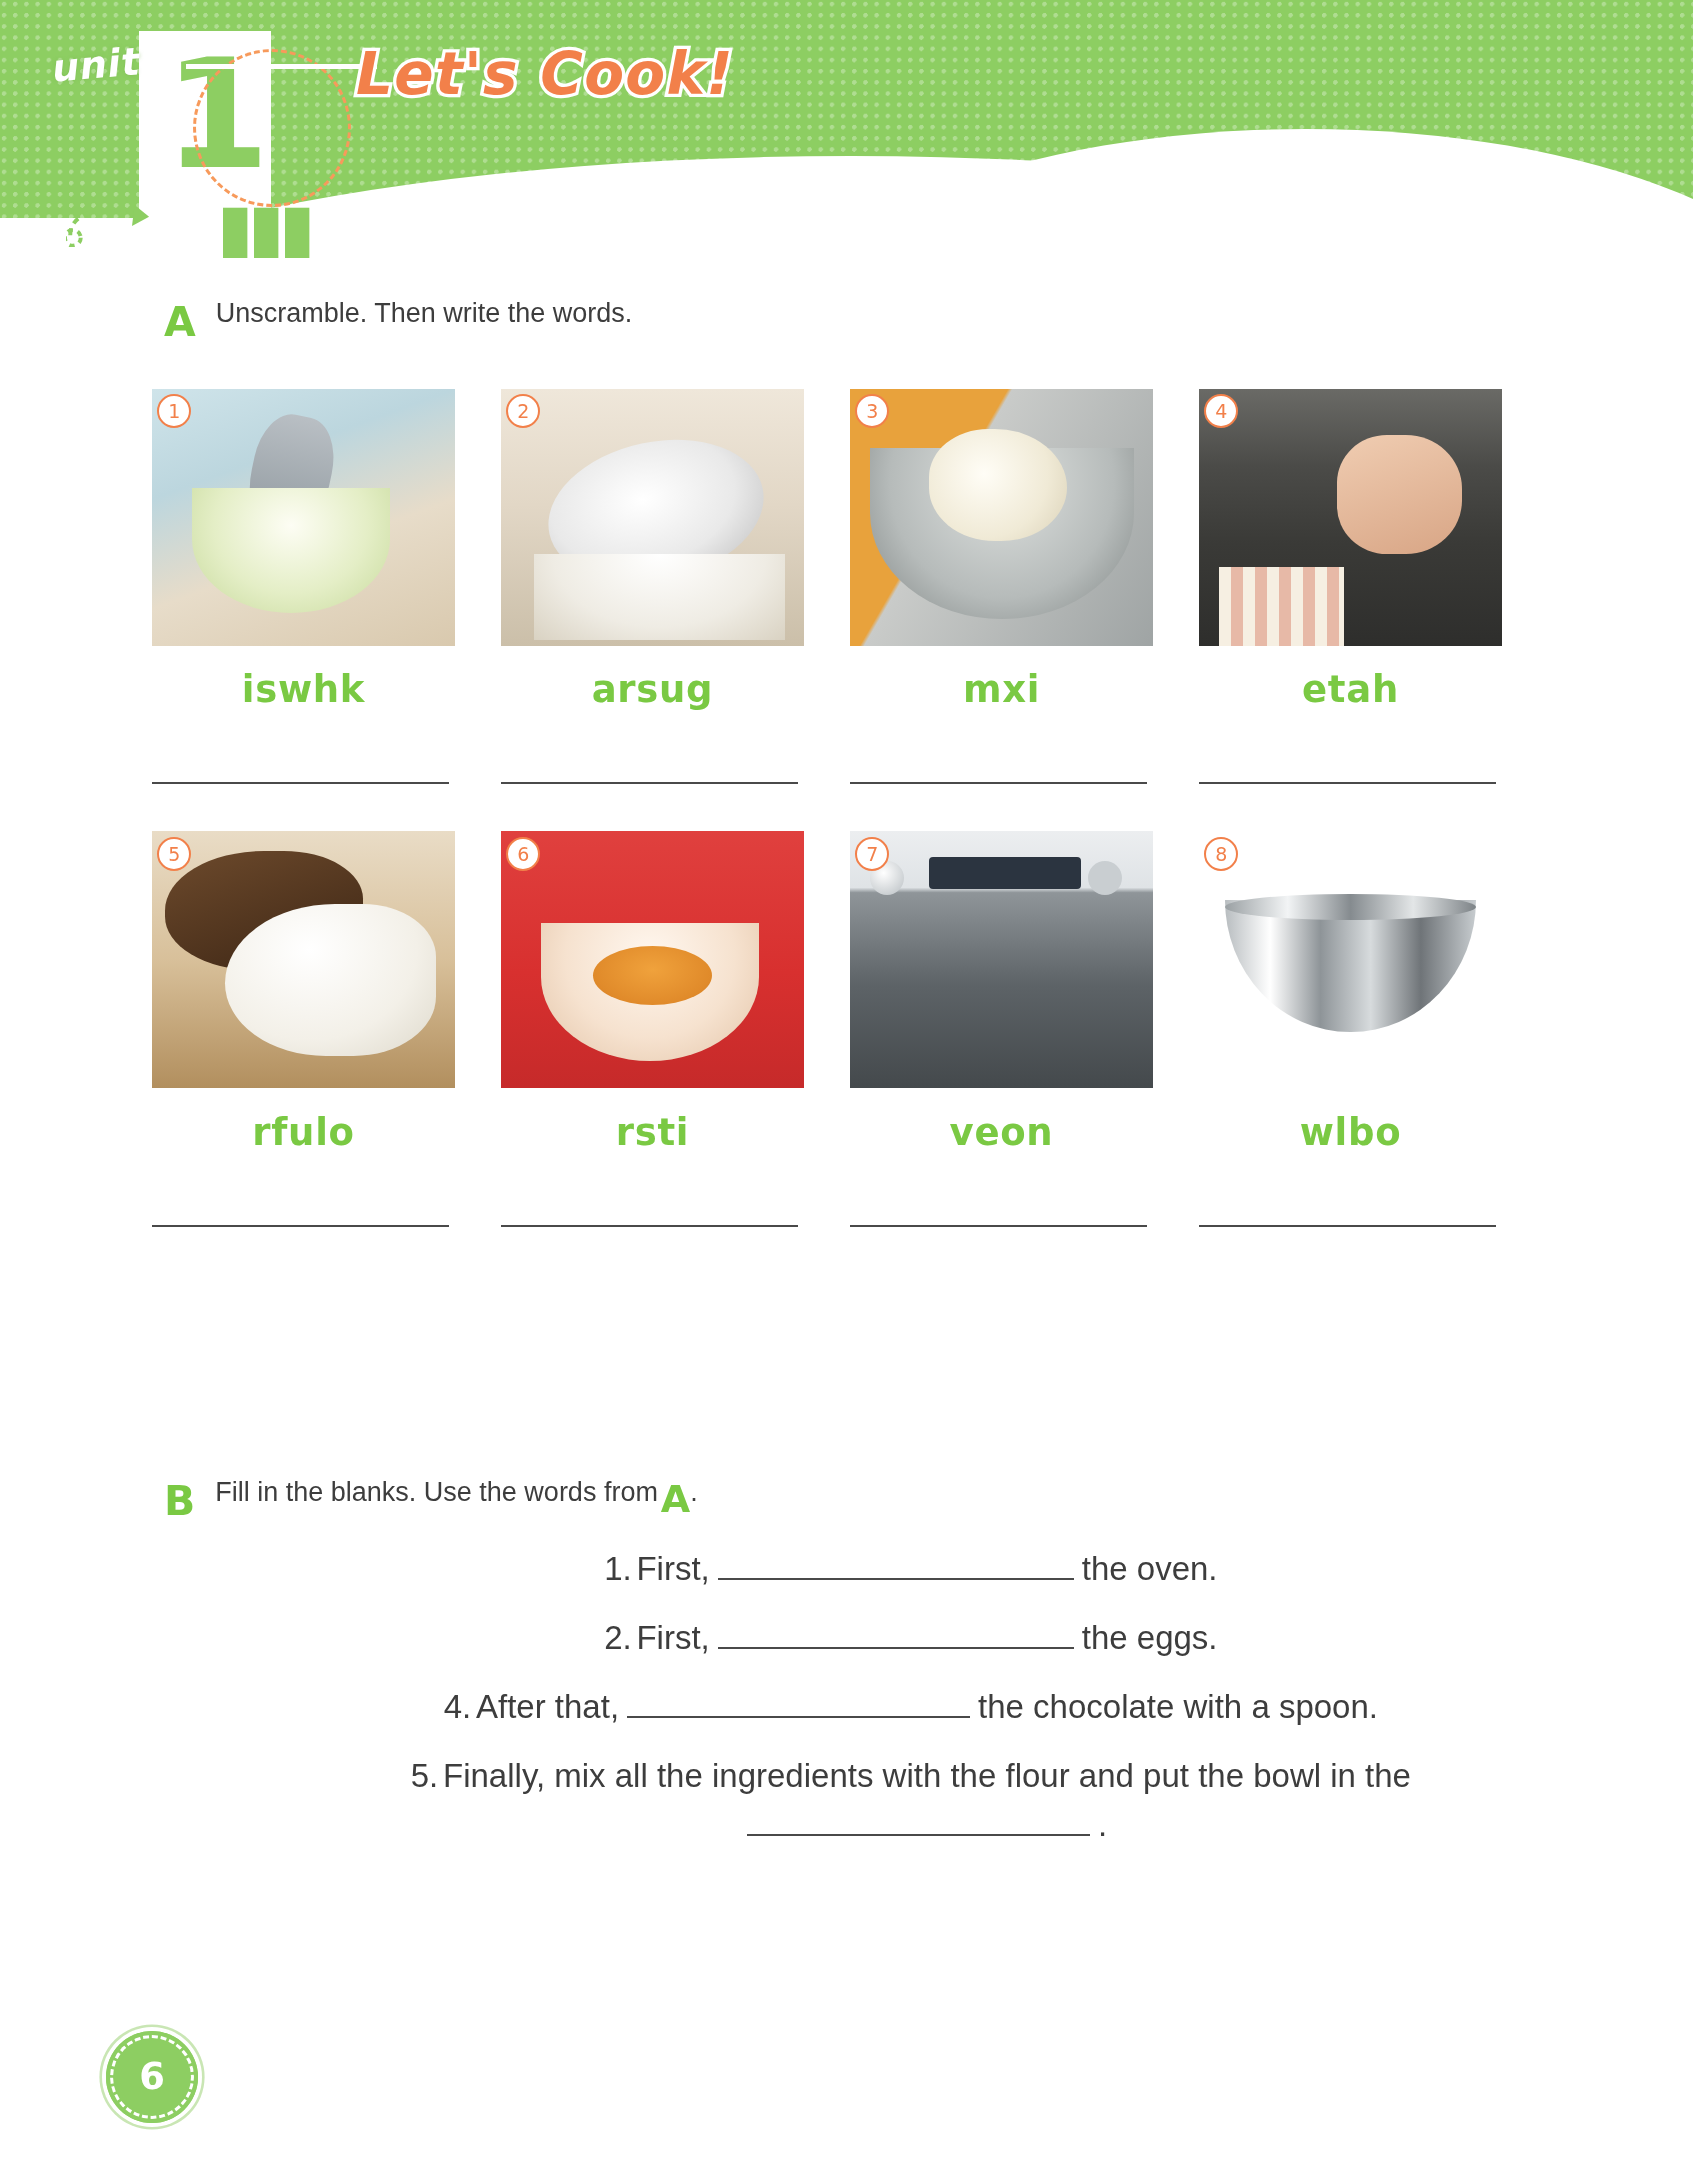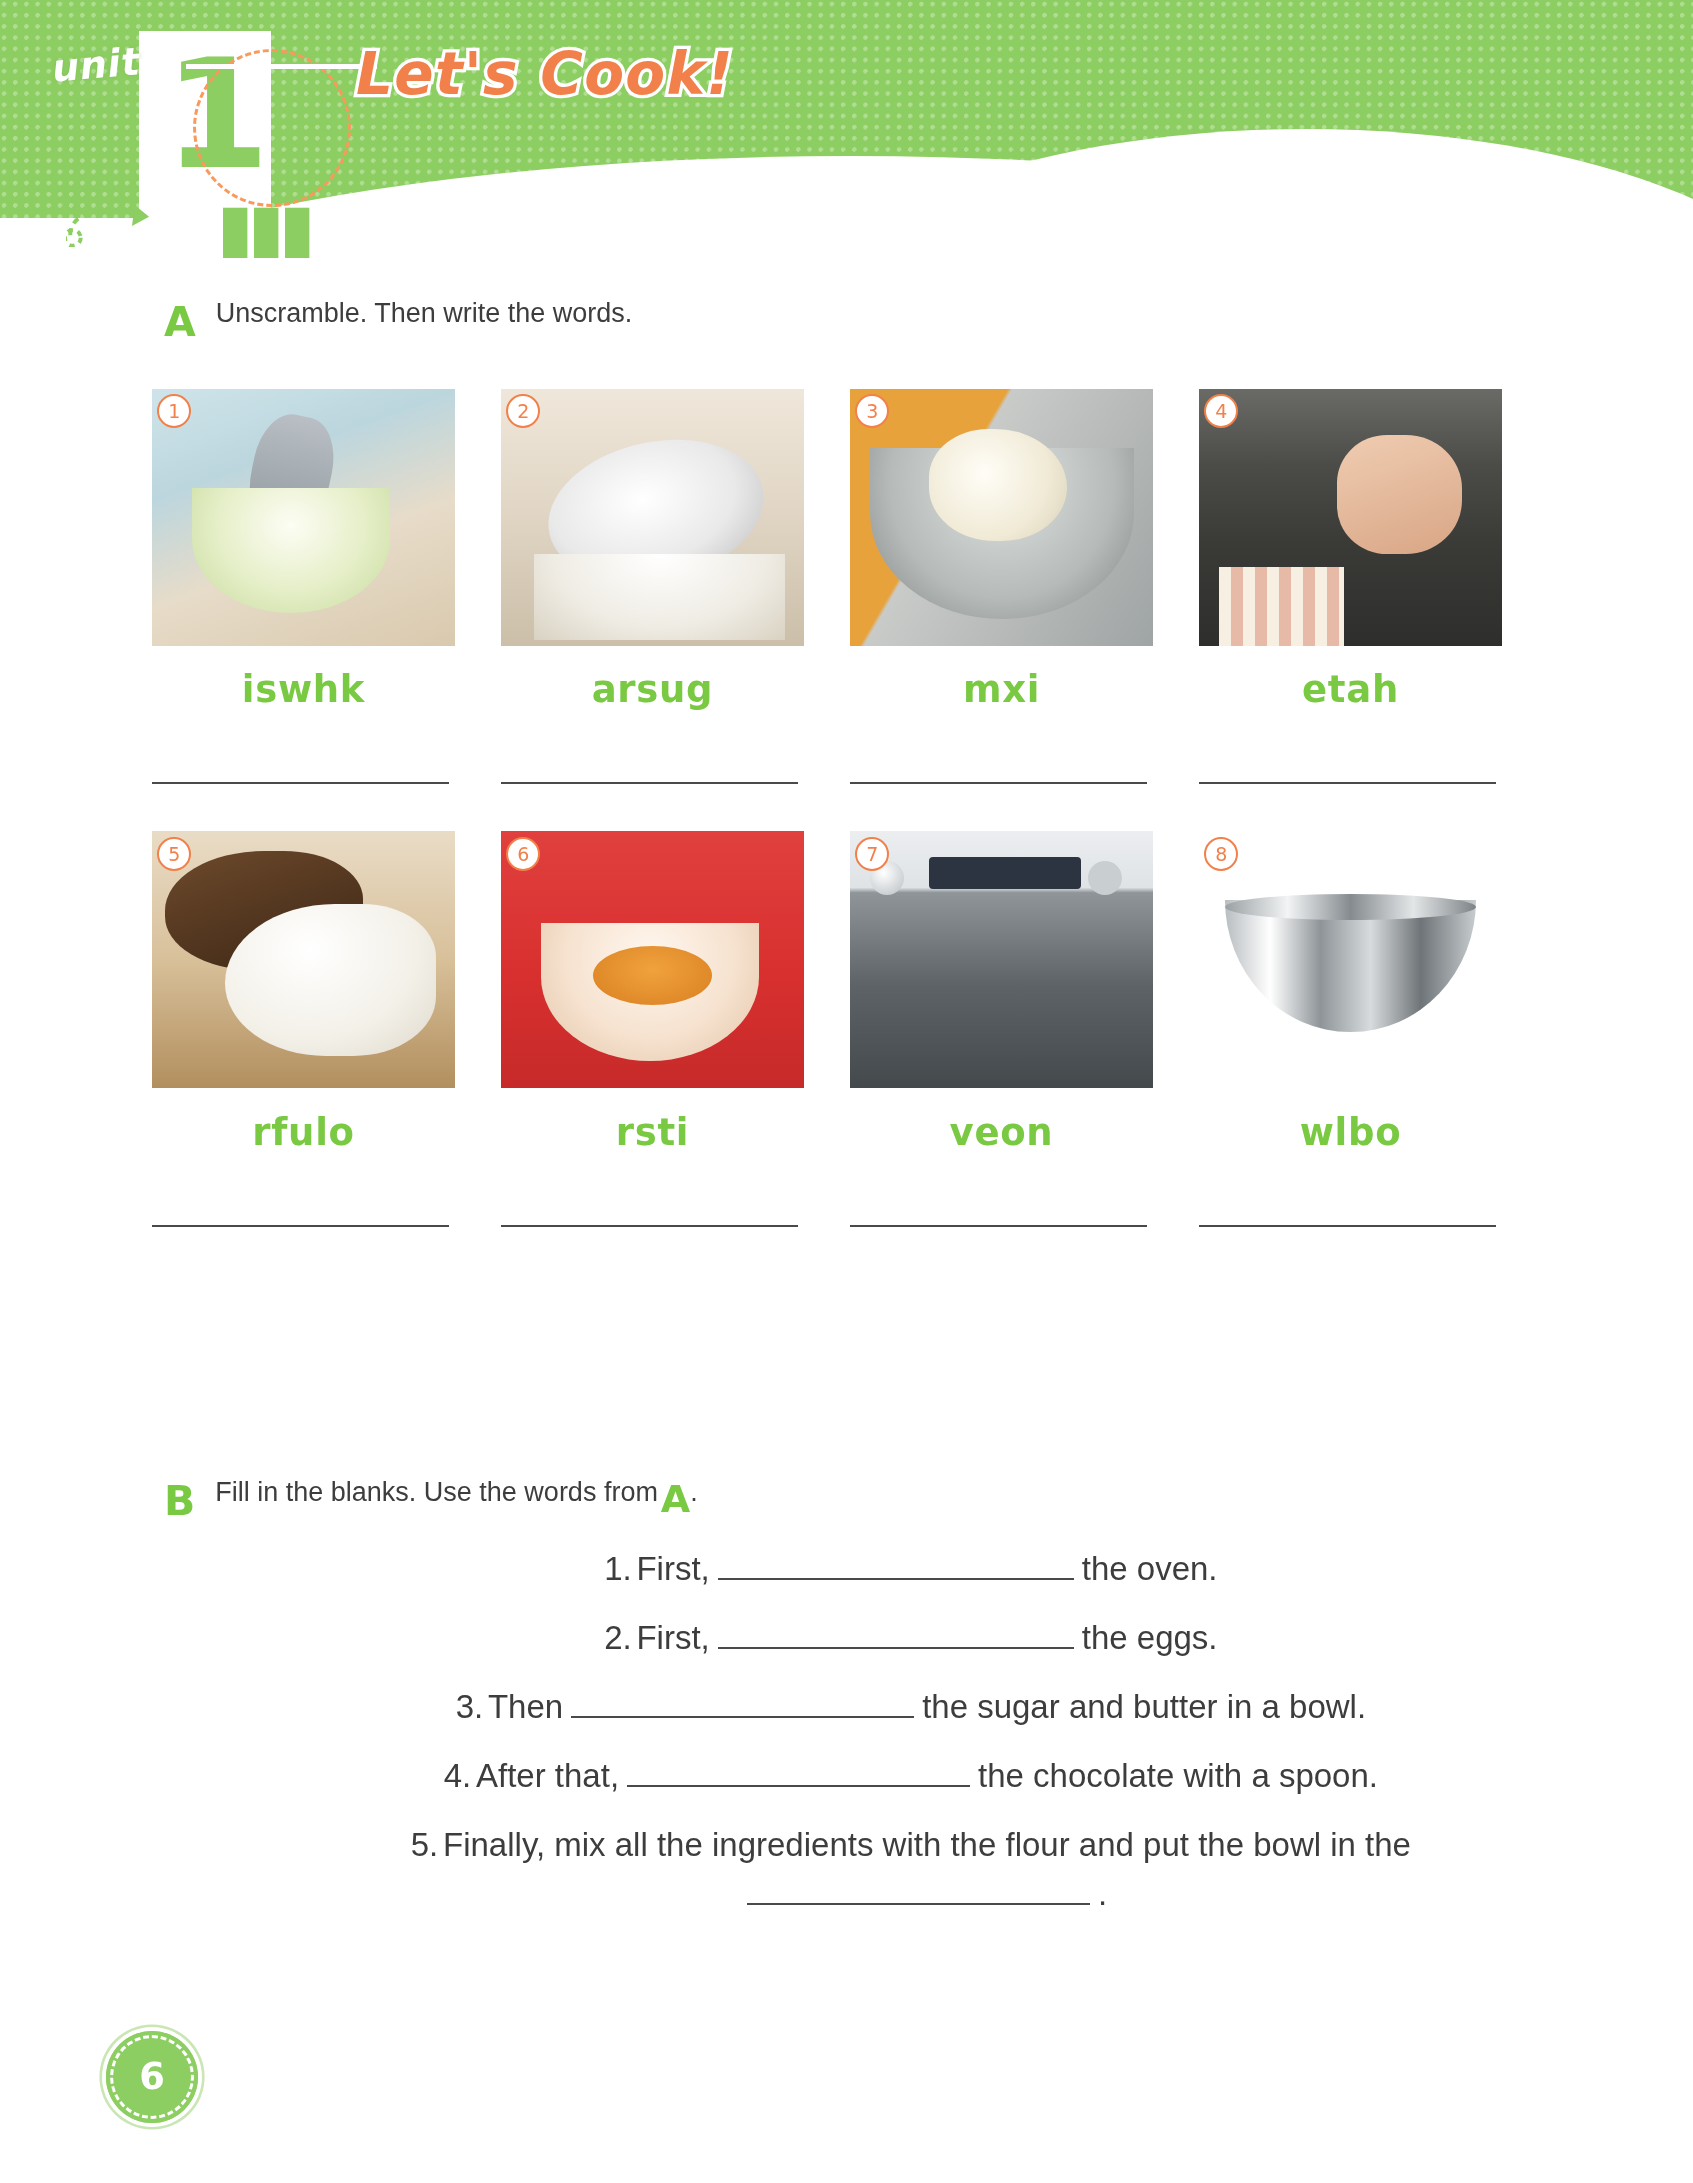--- a/index.html
+++ b/index.html
@@ -535,23 +535,20 @@
 
 
   <ol class="blanks">
     <li>
       <span class="li-num">1.</span><span>First,</span><span class="blank"></span><span>the oven.</span>
     </li>
     <li>
       <span class="li-num">2.</span><span>First,</span><span class="blank"></span><span>the eggs.</span>
     </li>
     <li>
-      <span class="li-num">3.</span><span>Then</span><span class="blank short"></span><span>the sugar and butter in a bowl.</span>
-    </li>
-    <li>
       <span class="li-num">4.</span><span>After that,</span><span class="blank short"></span><span>the chocolate with a spoon.</span>
     </li>
     <li class="wrap-line">
       <span class="li-num">5.</span><span>Finally, mix all the ingredients with the flour and put the bowl in the</span><br>
       <span class="blank last"></span><span>.</span>
     </li>
   </ol>
 </div>
 
 <div class="pagenum">

